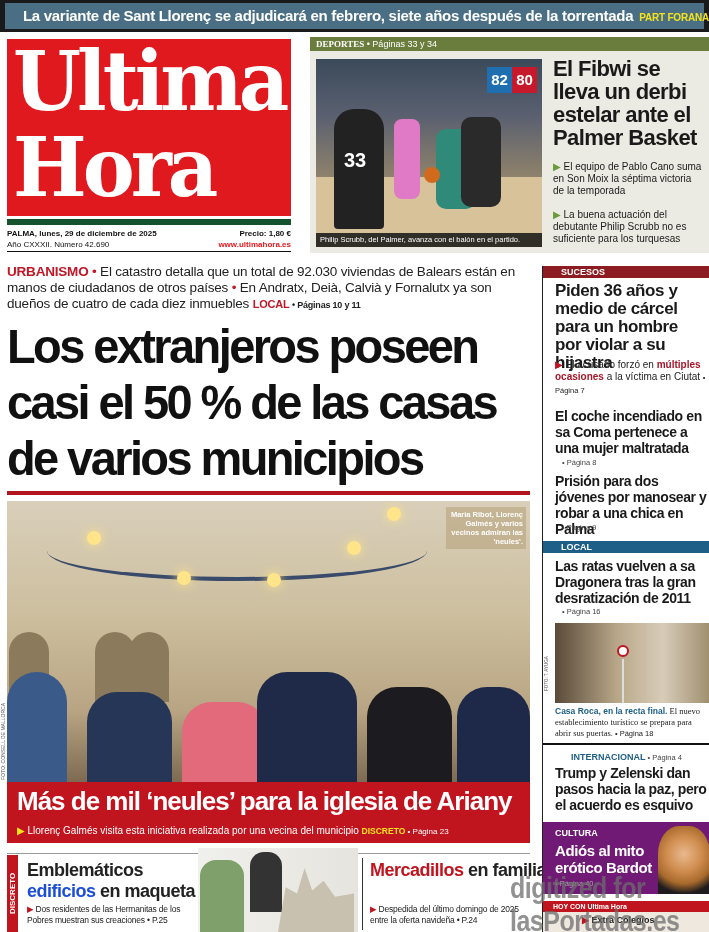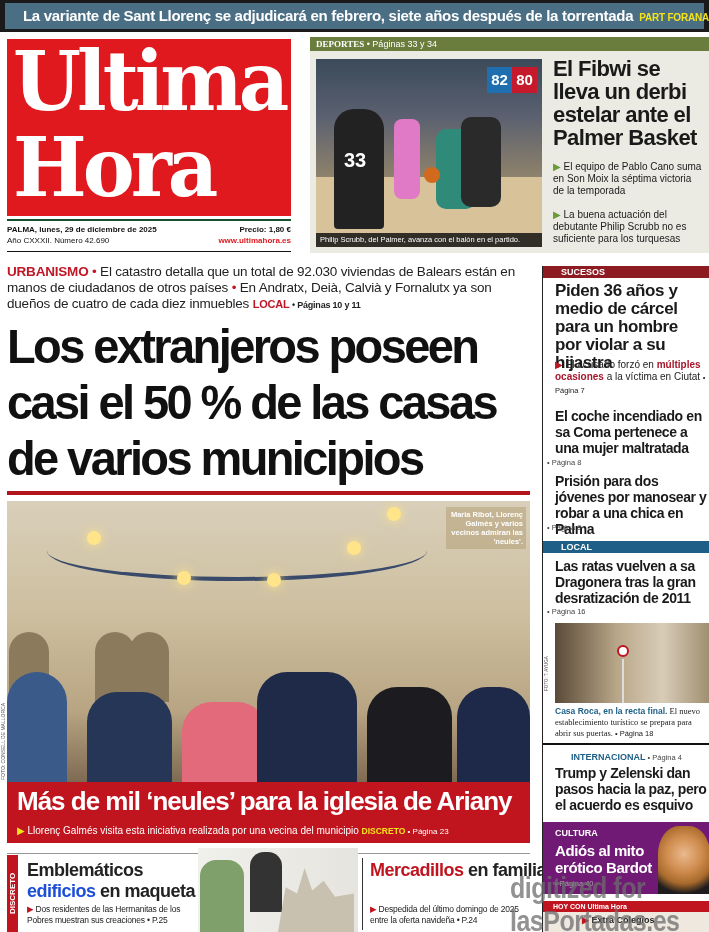--- a/index.html
+++ b/index.html
@@ -5,21 +5,21 @@
   * { box-sizing: border-box; margin: 0; padding: 0; }
   body { width: 709px; height: 932px; overflow: hidden; background: #ffffff; font-family: "Liberation Sans", sans-serif; color: #111; position: relative; }
   .topbar { position: absolute; left: 0; top: 0; width: 709px; height: 32px; background: #1a1a1a; }
   .topbar-inner { position: absolute; left: 5px; top: 3px; width: 699px; height: 26px; background: #4a6f84; color: #fff; font-family: "Liberation Sans Narrow", "Liberation Sans", sans-serif; font-size: 15px; font-weight: bold; line-height: 26px; padding-left: 18px; white-space: nowrap; letter-spacing: -0.3px; }
   .topbar-inner .tag { color: #f4e21a; font-size: 10px; margin-left: 6px; letter-spacing: -0.2px; }
 
   .masthead { position: absolute; left: 7px; top: 39px; width: 284px; height: 177px; background: #e0191f; overflow: hidden; }
   .masthead .l1, .masthead .l2 { position: absolute; left: 6px; font-family: "DejaVu Serif", serif; font-weight: bold; color: #fff; font-size: 78px; letter-spacing: -4px; transform: scaleY(1.05); line-height: 1; }
   .masthead .l1 { top: 4px; }
   .masthead .l2 { top: 90px; }
-  .dateline { position: absolute; left: 7px; top: 219px; width: 284px; border-top: 2px solid #14532d; padding-top: 3px; font-size: 8px; line-height: 11px; }
+  .dateline { position: absolute; left: 7px; top: 219px; width: 284px; border-top: 6px solid #14532d; padding-top: 3px; font-size: 8px; line-height: 11px; }
   .dateline .row { display: flex; justify-content: space-between; }
   .dateline .b { font-weight: bold; }
   .dateline .web { color: #e0191f; font-weight: bold; }
   .dateline-rule { position: absolute; left: 7px; top: 251px; width: 284px; border-top: 1px solid #111; }
 
   .sports { position: absolute; left: 310px; top: 37px; width: 399px; height: 216px; background: #ecebe3; }
   .sports-bar { height: 14px; background: #6a7d3c; color: #fff; font-size: 9px; line-height: 14px; padding-left: 6px; }
   .sports-bar b { font-weight: bold; font-family: Liberation Serif, serif; }
   .sports-photo { position: absolute; left: 6px; top: 22px; width: 226px; height: 188px; background: linear-gradient(180deg, #3b4a5a 0%, #5a6070 30%, #8a7f6b 60%, #c9b48e 100%); overflow: hidden; }
   .sports-photo .court { position: absolute; left: 0; bottom: 0; width: 100%; height: 70px; background: #d8c29a; }
@@ -76,21 +76,21 @@
   .merc-sub { position: absolute; left: 370px; top: 904px; width: 160px; font-size: 8.5px; line-height: 11px; color: #222; letter-spacing: -0.2px; }
 
   .rightcol { position: absolute; left: 542px; top: 266px; width: 167px; height: 666px; border-left: 1px solid #222; }
   .sec-bar { position: absolute; left: 0; width: 199px; height: 12px; color: #fff; font-size: 9px; font-weight: bold; line-height: 12px; padding-left: 18px; }
   .sucesos-bar { top: 0; background: #8c1c22; }
   .local-bar { top: 275px; background: #1d5f86; }
   .rc-head { position: absolute; left: 12px; width: 153px; font-weight: bold; color: #1a1a1a; letter-spacing: -0.4px; }
   .rc-sub { position: absolute; left: 12px; width: 153px; font-size: 10px; line-height: 12px; color: #222; }
   .rc-sub .tri { color: #c0141f; }
   .rc-sub .red { color: #a6162a; font-weight: bold; }
-  .rc-pg { position: absolute; left: 4px; font-size: 7.5px; color: #444; }
+  .rc-pg { position: absolute; left: 19px; font-size: 7.5px; color: #444; }
   .local-photo { position: absolute; left: 12px; top: 357px; width: 154px; height: 80px; background: linear-gradient(90deg, #5a4a38 0%, #b8a688 40%, #d8ccb8 70%, #a09070 100%); overflow: hidden; }
   .local-photo .sign { position: absolute; left: 62px; top: 22px; width: 12px; height: 12px; border-radius: 50%; background: #fff; border: 2px solid #c0141f; }
   .local-photo .pole { position: absolute; left: 67px; top: 36px; width: 2px; height: 44px; background: #ddd; }
   .local-credit { position: absolute; left: 1px; top: 385px; width: 8px; height: 40px; font-size: 4.5px; color: #555; writing-mode: vertical-rl; transform: rotate(180deg); white-space: nowrap; }
   .casa { position: absolute; left: 12px; top: 440px; width: 154px; font-size: 8.5px; line-height: 11px; color: #222; font-family: "Liberation Serif", serif; }
   .casa b { color: #1d5f86; font-family: "Liberation Sans", sans-serif; }
   .casa .pg { font-family: "Liberation Sans", sans-serif; font-size: 7.5px; }
   .rc-rule { position: absolute; left: 0; width: 167px; border-top: 2px solid #111; }
   .intl-tag { position: absolute; left: 12px; top: 486px; font-size: 9px; margin-left: 16px; }
   .intl-tag b { color: #1d5f86; }

